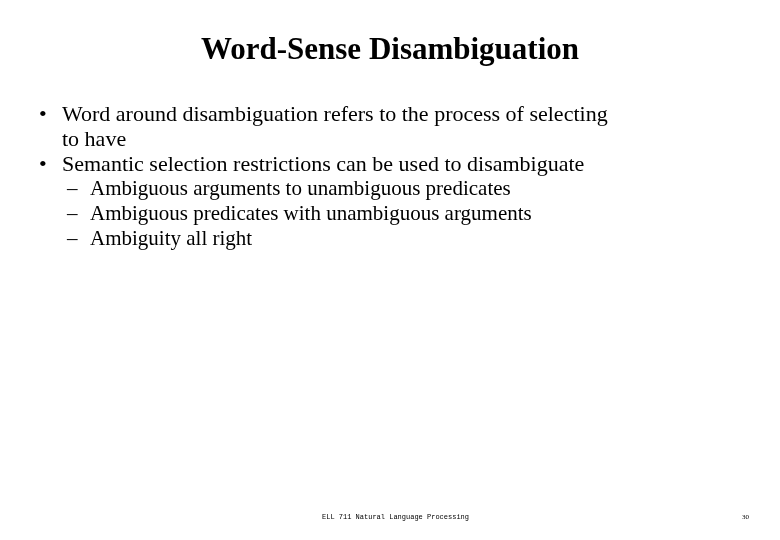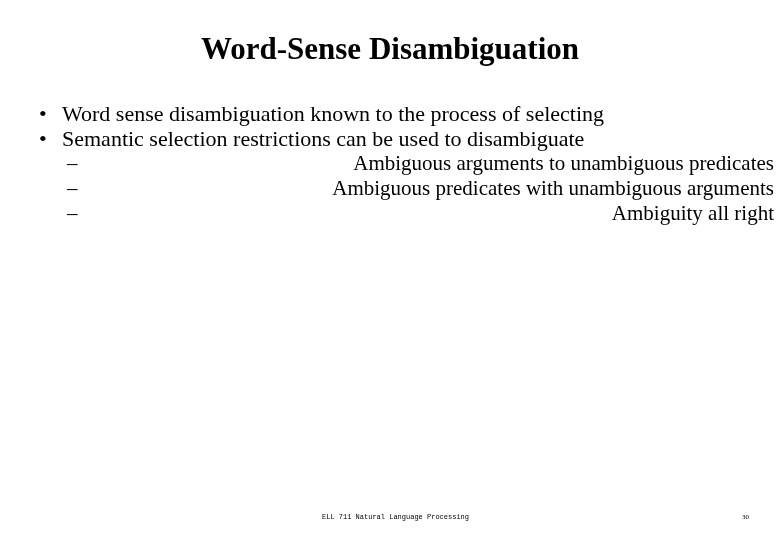--- a/index.html
+++ b/index.html
@@ -82,21 +82,20 @@
   .lvl2 .marker {
     position: absolute;
     left: 33px;
     top: 0;
     font-size: 21px;
     line-height: 25px;
   }
   .lvl2 .line {
     display: block;
     white-space: nowrap;
-    text-align: right;
   }
 
   
   .footer-left {
     position: absolute;
     left: 322px;
     top: 512px;
     font-family: Liberation Mono, monospace;
     font-size: 7px;
     line-height: 10px;
@@ -119,21 +118,22 @@
 
 <div class="slide">
 
   <div class="slide-title">Word-Sense Disambiguation</div>
 
   <div class="body-area">
 
     <div class="lvl1 bullet-block">
       <span class="marker">•</span>
       <span class="lines">
-        <span class="line">Word sense disambiguation known to the process of selecting</span>
+        <span class="line">Word around disambiguation refers to the process of selecting</span>
+        <span class="line">to have</span>
       </span>
     </div>
 
     <div class="lvl1 bullet-block">
       <span class="marker">•</span>
       <span class="lines">
         <span class="line">Semantic selection restrictions can be used to disambiguate</span>
       </span>
     </div>
 

